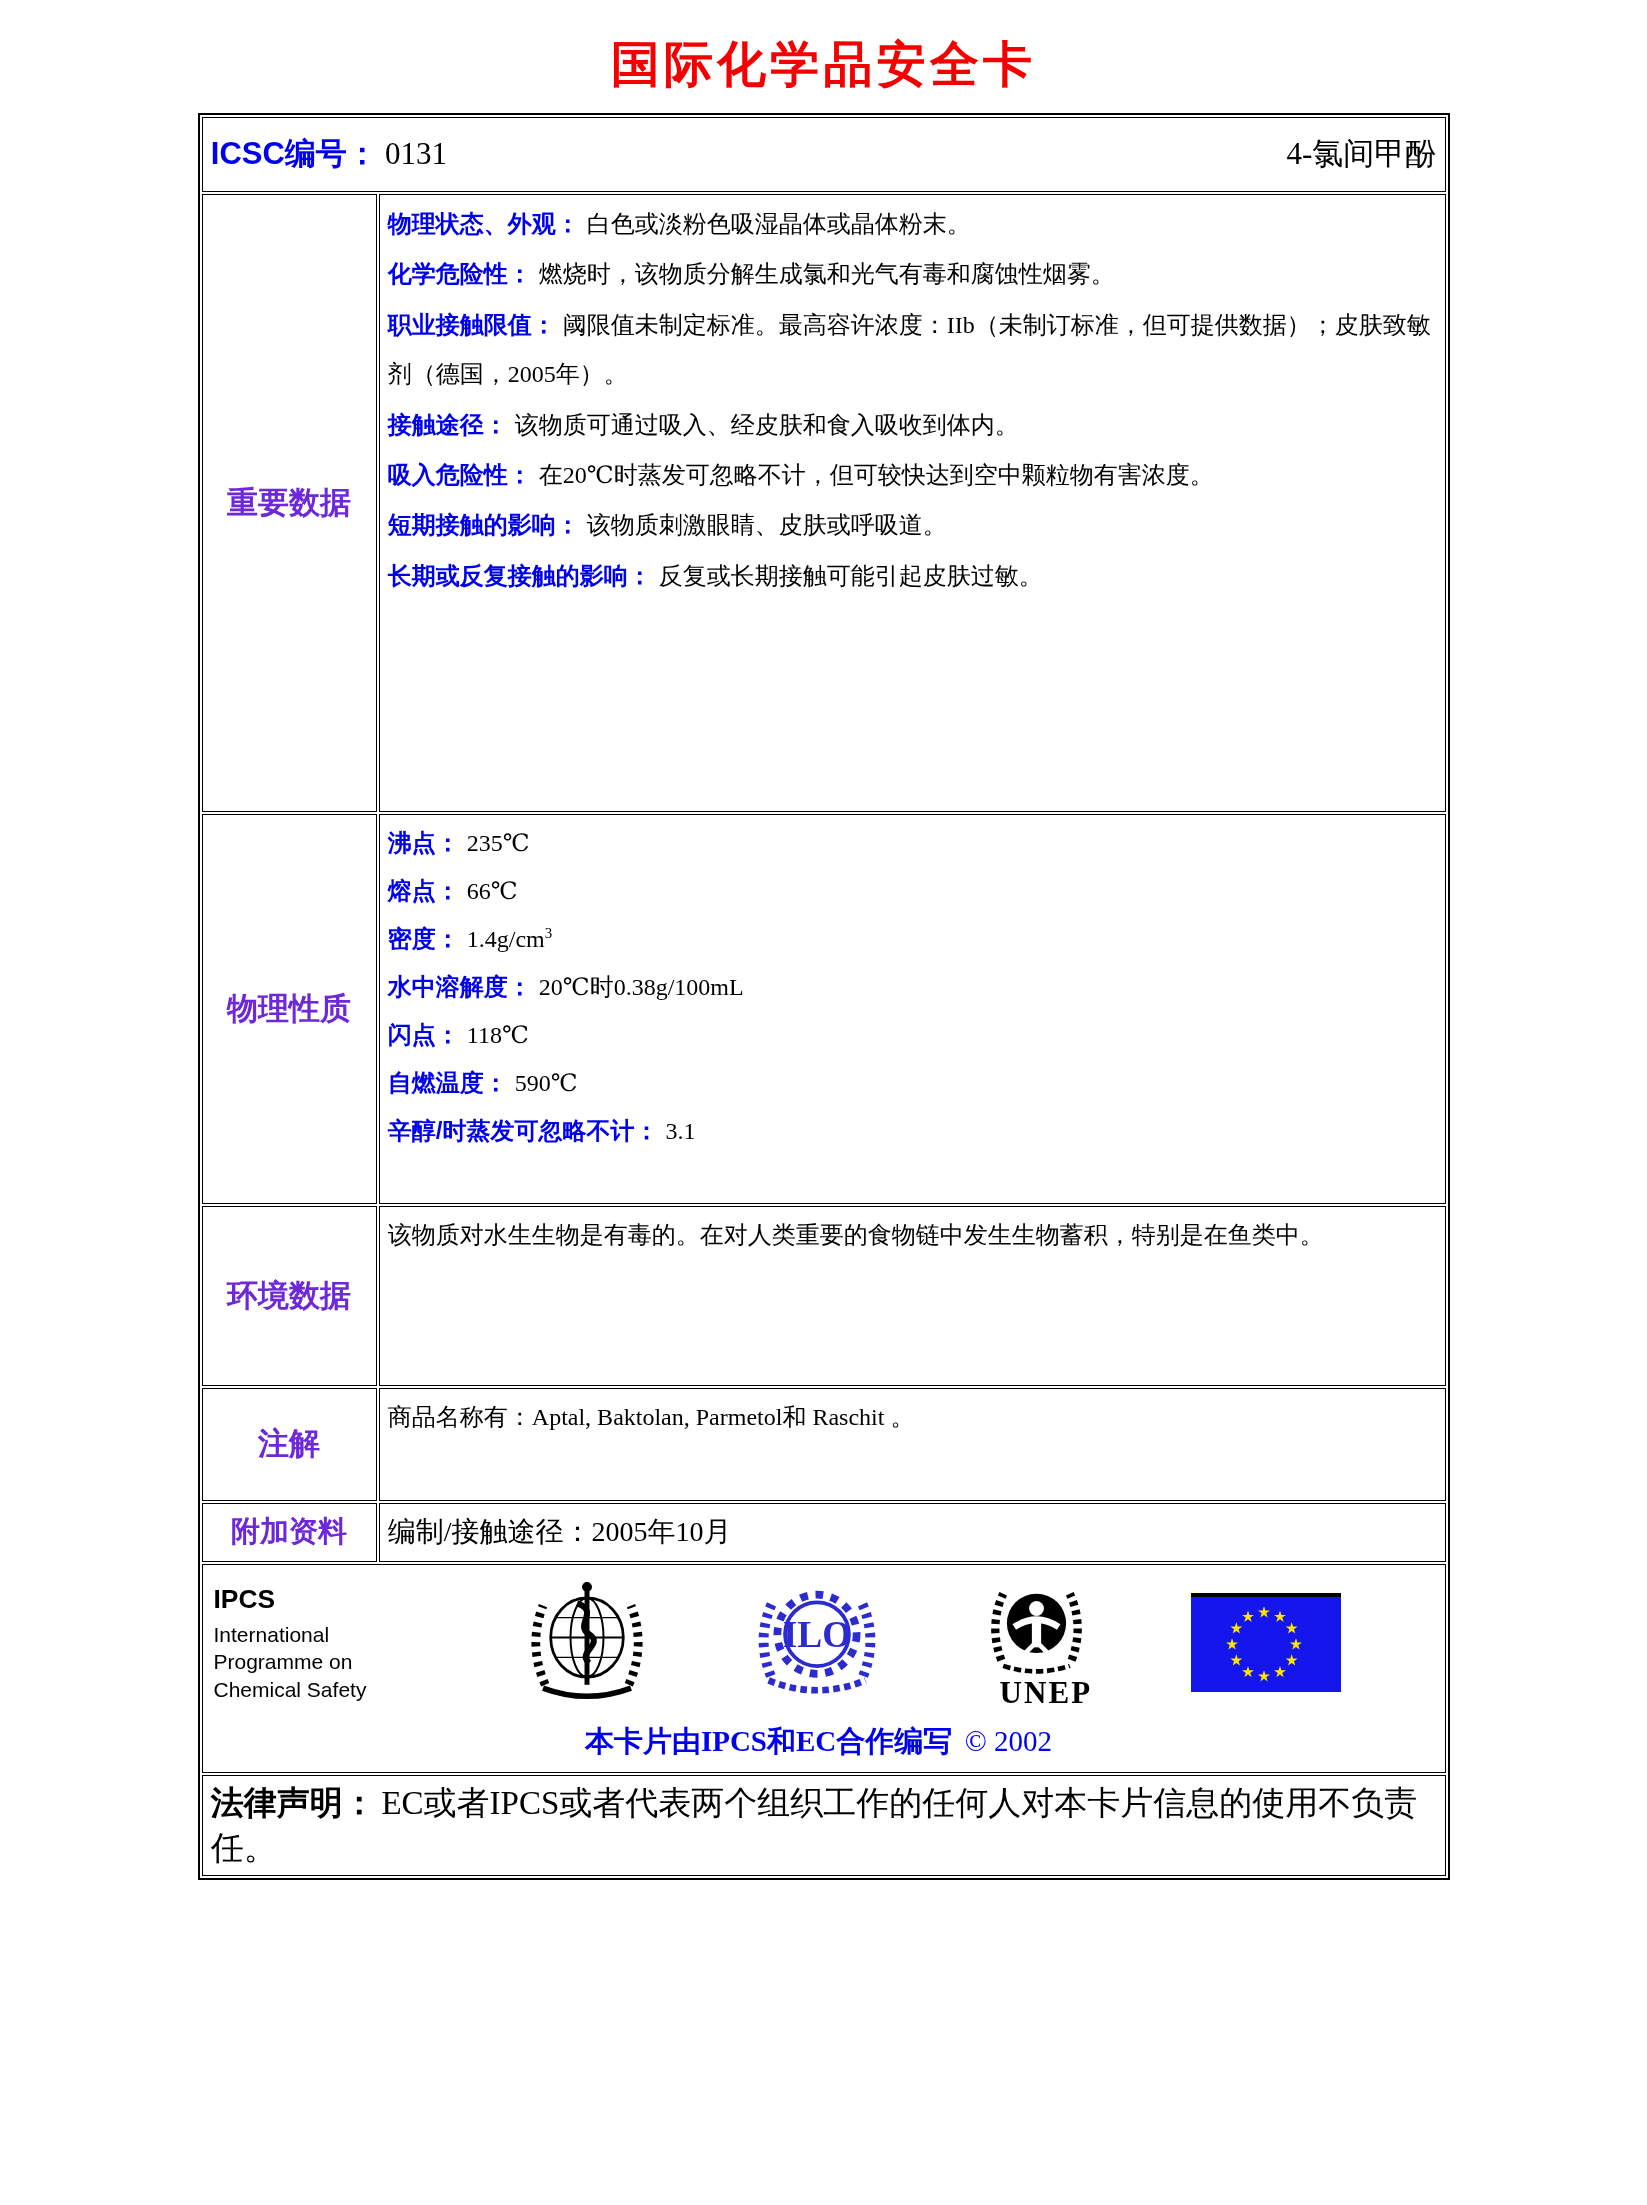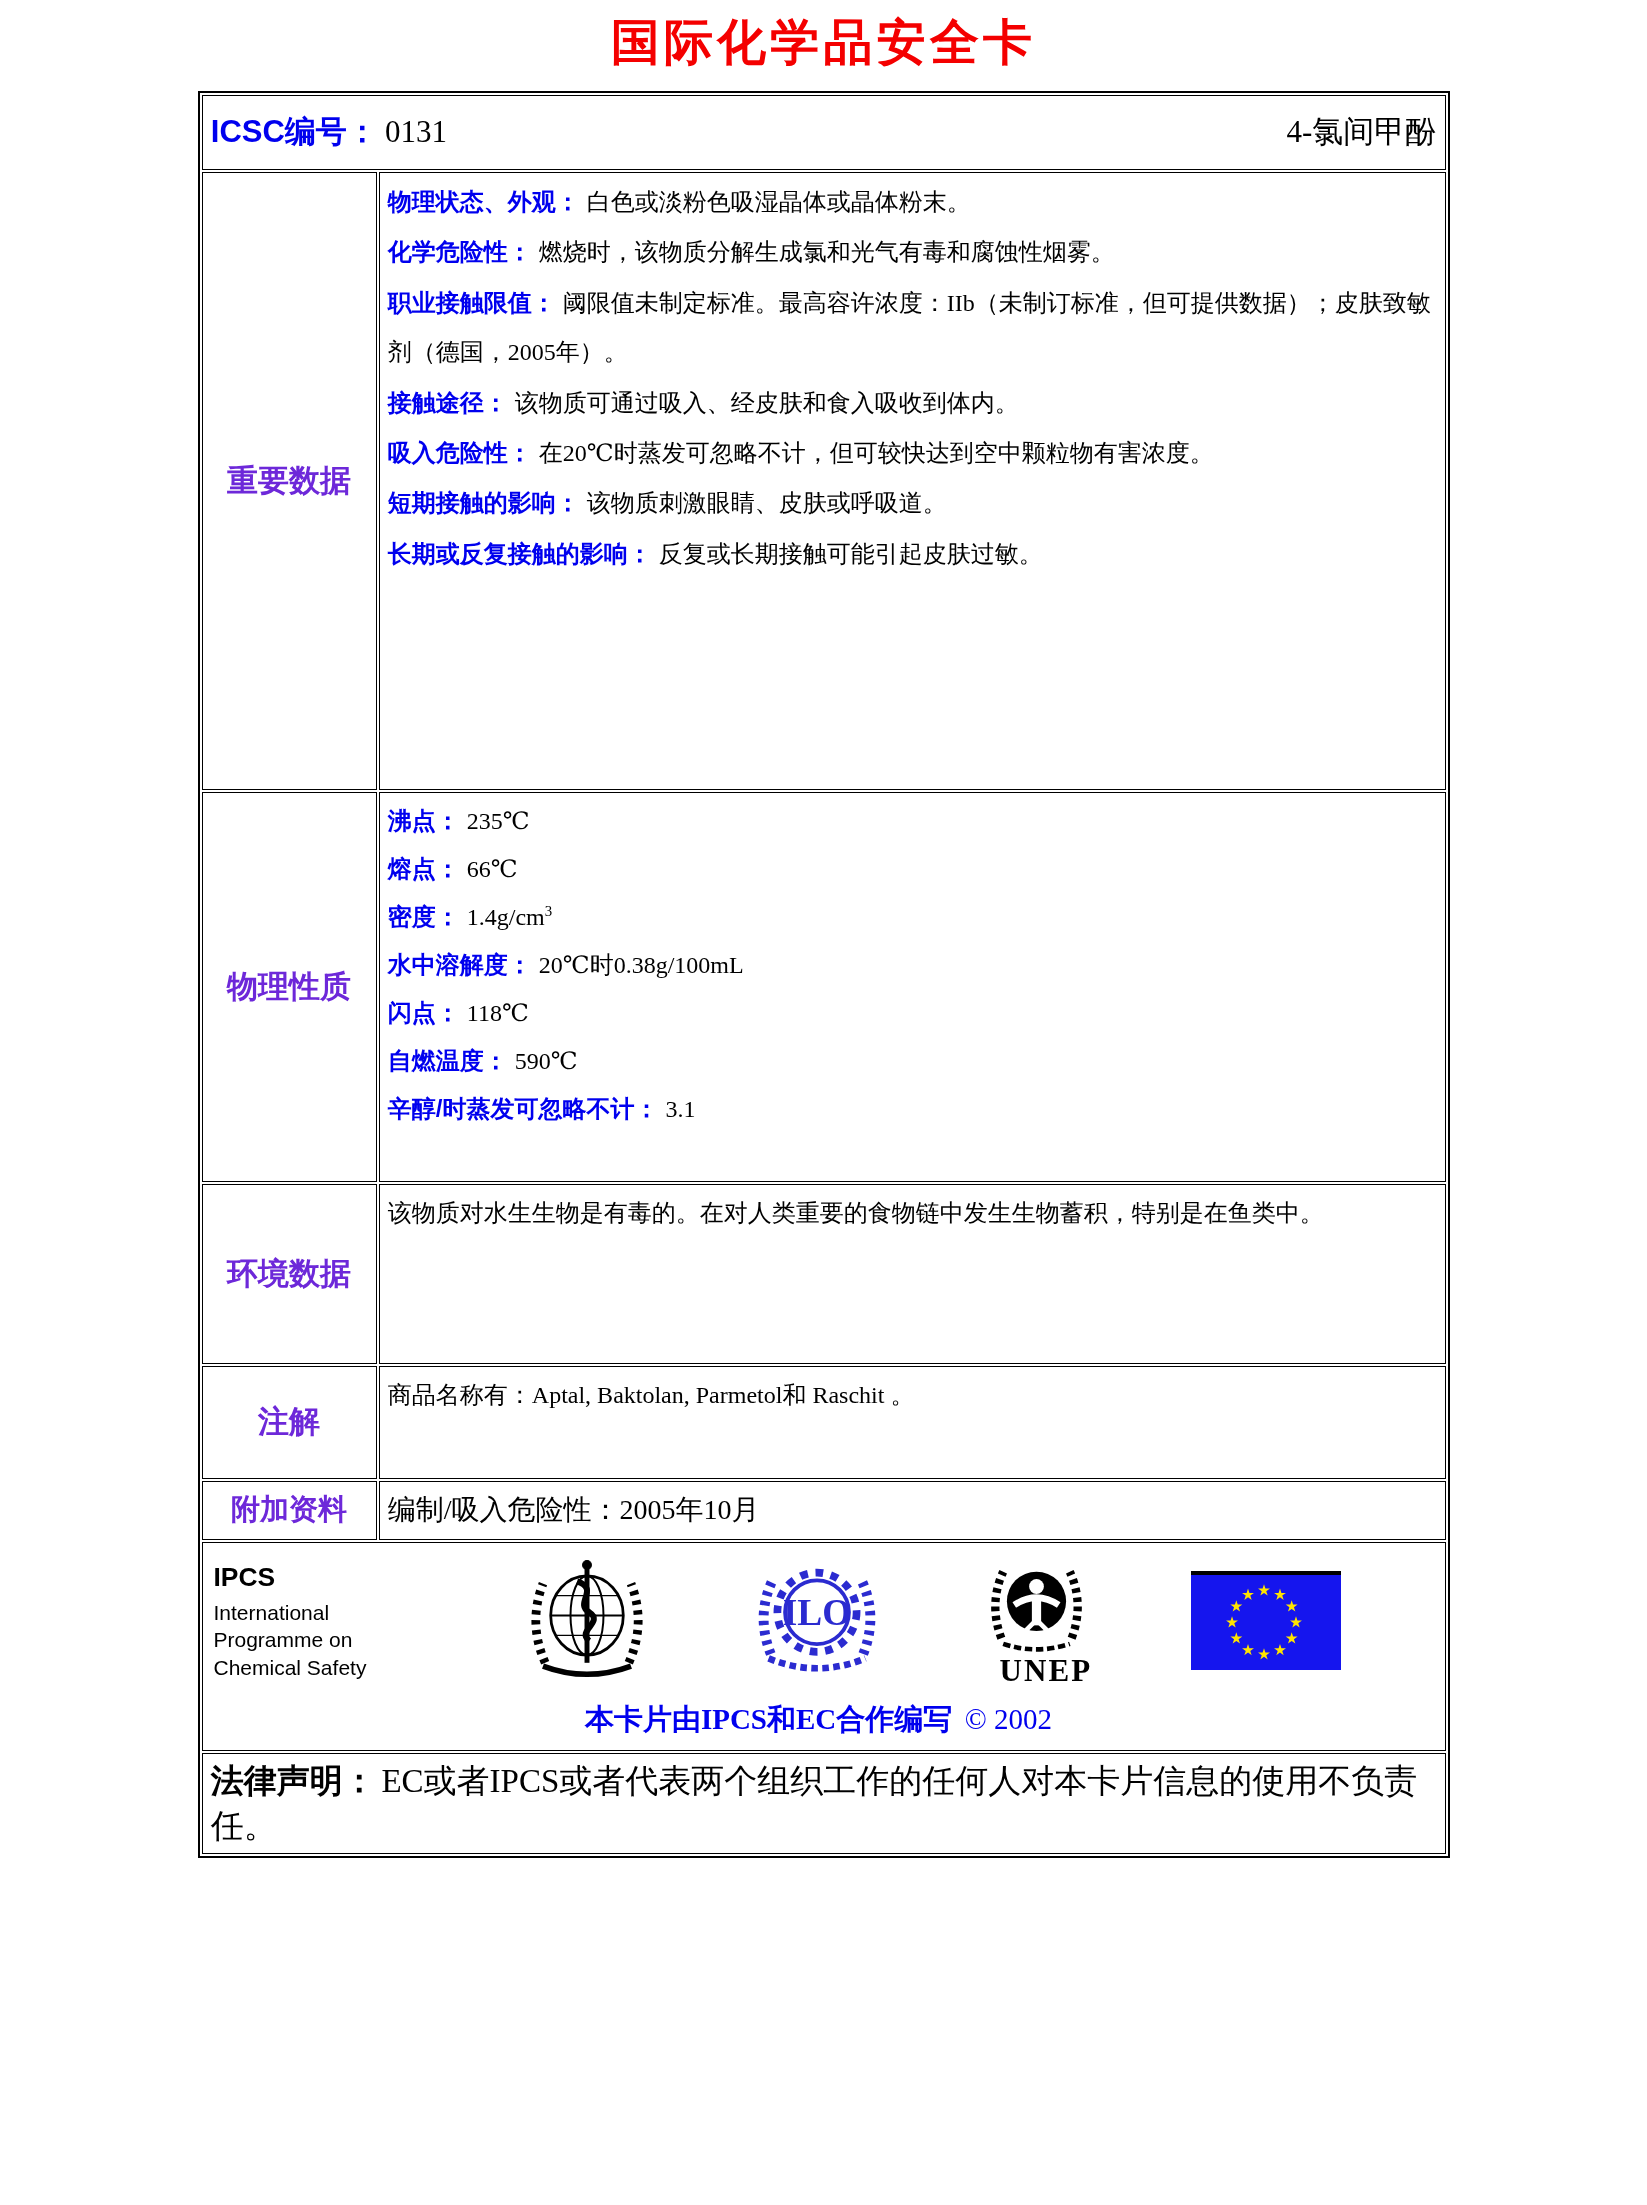--- a/index.html
+++ b/index.html
@@ -8,21 +8,21 @@
     background: #ffffff;
     font-family: "Liberation Serif", "DejaVu Serif", serif;
     color: #000;
   }
   .page-title {
     text-align: center;
     color: #f40000;
     font-size: 49px;
     font-weight: bold;
     letter-spacing: 4.2px;
-    padding-top: 10px;
+    padding-top: 32px;
     font-family: "Liberation Serif", "DejaVu Serif", serif;
   }
   table.card {
     width: 1252px;
     margin: 15.3px auto 0 auto;
     border: 2.8px solid #000;
     border-collapse: separate;
     border-spacing: 2.8px;
     table-layout: fixed;
   }
@@ -175,21 +175,21 @@
   <tr>
     <td class="label-cell" style="height:111px">注解</td>
     <td class="content-cell">
       <div class="notes-text">商品名称有：Aptal, Baktolan, Parmetol和 Raschit 。</div>
     </td>
   </tr>
 
   <tr>
     <td class="label-cell" style="height:49px;font-size:29px">附加资料</td>
     <td class="addl-cell">
-      <span>编制/吸入危险性：2005年10月</span>
+      <span>编制/接触途径：2005年10月</span>
     </td>
   </tr>
 
   <tr>
     <td colspan="2" class="logos-cell">
       <div class="logos-flex">
         <div class="ipcs-block">
           <div class="ipcs-acronym">IPCS</div>
           <div>International</div>
           <div>Programme on</div>

